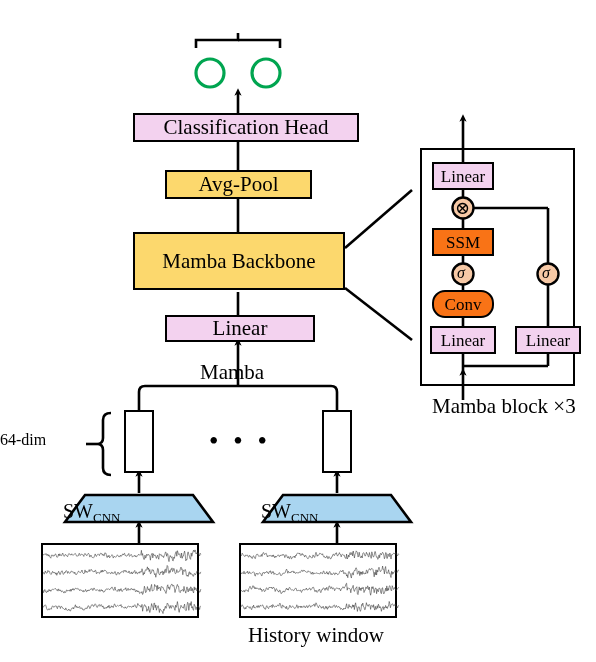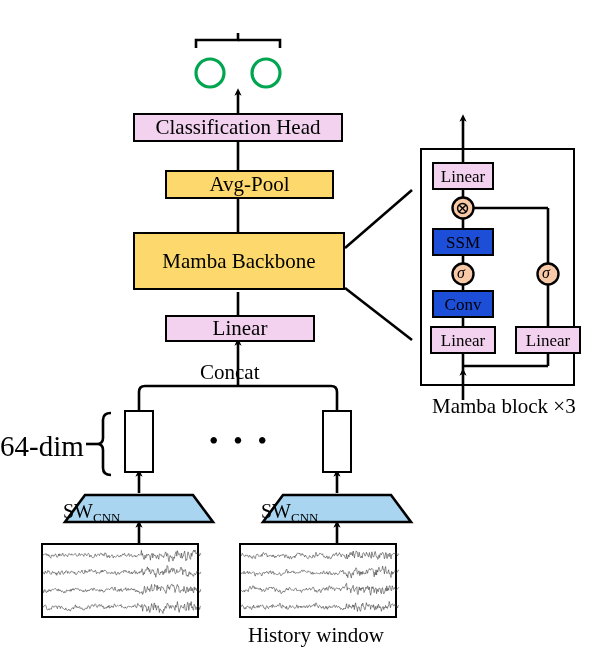--- a/index.html
+++ b/index.html
@@ -4,21 +4,21 @@
 <style>
   html,body{margin:0;padding:0;background:#fff;}
   body{width:596px;height:662px;position:relative;overflow:hidden;
        font-family:"Liberation Serif","DejaVu Serif",serif;color:#000;}
   #stage{position:absolute;left:0;top:0;width:596px;height:662px;}
   .node{position:absolute;box-sizing:border-box;border:2.5px solid #000;
         display:flex;align-items:center;justify-content:center;
         text-align:center;line-height:1;white-space:nowrap;}
   .pink{background:#f3d2ef;}
   .yellow{background:#fcd86d;}
-  .blue{background:#1d4ed8;}
+  .blue{background:#f97316;}
   .white{background:#fff;}
   .txt{position:absolute;white-space:nowrap;line-height:1;}
   svg.ov{position:absolute;left:0;top:0;width:596px;height:662px;overflow:visible;}
   .sw-label{position:absolute;display:flex;align-items:baseline;justify-content:flex-start;
             width:100%;white-space:nowrap;}
   .sub{font-size:13px;vertical-align:baseline;position:relative;top:4px;}
 </style>
 </head>
 <body>
 
@@ -61,31 +61,31 @@
       <line x1="337" y1="543" x2="337" y2="524" marker-end="url(#ah)"></line>
     </g>
   </svg>
 
   <svg class="ov" viewBox="0 0 596 662">
     <circle cx="210" cy="73" r="14" fill="none" stroke="#00a550" stroke-width="3.2"></circle>
     <circle cx="266" cy="73" r="14" fill="none" stroke="#00a550" stroke-width="3.2"></circle>
   </svg>
 
 
-  <div class="node pink" style="left:133px;top:113px;width:210px;height:29px;font-size:21px;">Classification Head</div>
+  <div class="node pink" style="left:133px;top:113px;width:226px;height:29px;font-size:21px;">Classification Head</div>
 
-  <div class="node yellow" style="left:165px;top:170px;width:169px;height:29px;font-size:21px;">Avg-Pool</div>
+  <div class="node yellow" style="left:165px;top:170px;width:147px;height:29px;font-size:21px;">Avg-Pool</div>
 
   <div class="node yellow" style="left:133px;top:232px;width:212px;height:58px;font-size:21px;">Mamba Backbone</div>
 
   <div class="node pink" style="left:165px;top:315px;width:150px;height:27px;font-size:21px;">Linear</div>
 
-  <div class="txt" style="left:200px;top:362px;font-size:21px;">Concat</div>
+  <div class="txt" style="left:200px;top:362px;font-size:21px;">Mamba</div>
 
-  <div class="txt" style="left:0px;top:432px;font-size:29px;text-align:right;">64-dim</div>
+  <div class="txt" style="left:0px;top:432px;font-size:16px;text-align:right;">64-dim</div>
 
   <div class="node white" style="left:124px;top:410px;width:30px;height:63px;"></div>
   <div class="node white" style="left:322px;top:410px;width:30px;height:63px;"></div>
 
   <div class="txt" style="left:209px;top:428px;font-size:27px;letter-spacing:4px;">• • •</div>
 
   <div style="position:absolute;left:63px;top:493px;width:152px;height:31px;">
     <svg class="ov" style="width:152px;height:31px;" viewBox="0 0 152 31">
       <polygon points="2,29 22,2 130,2 150,29" fill="#a9d5f0" stroke="#000" stroke-width="2.6"></polygon>
     </svg>
@@ -158,21 +158,21 @@
       <line x1="548" y1="366" x2="463" y2="366"></line>
 
       <line x1="463" y1="372" x2="463" y2="400" marker-end="url(#ah)" marker-start="" transform="rotate(180 463 386)"></line>
     </g>
   </svg>
 
   <div class="node pink" style="left:432px;top:162px;width:62px;height:28px;font-size:17px;">Linear</div>
 
   <div class="node blue" style="left:432px;top:228px;width:62px;height:28px;font-size:17px;">SSM</div>
 
-  <div class="node blue" style="left:432px;top:290px;width:62px;height:28px;font-size:17px;">Conv</div>
+  <div class="node blue" style="left:432px;top:290px;width:62px;height:28px;font-size:17px;border-radius:13px;">Conv</div>
 
   <div class="node pink" style="left:430px;top:326px;width:66px;height:28px;font-size:17px;">Linear</div>
 
   <div class="node pink" style="left:515px;top:326px;width:66px;height:28px;font-size:17px;">Linear</div>
 
   <svg class="ov" viewBox="0 0 596 662">
     <circle cx="463" cy="208" r="10.5" fill="#f7c9a6" stroke="#000" stroke-width="2.4"></circle>
     <circle cx="463" cy="274" r="10.5" fill="#f7c9a6" stroke="#000" stroke-width="2.4"></circle>
     <circle cx="548" cy="274" r="10.5" fill="#f7c9a6" stroke="#000" stroke-width="2.4"></circle>
   </svg>

